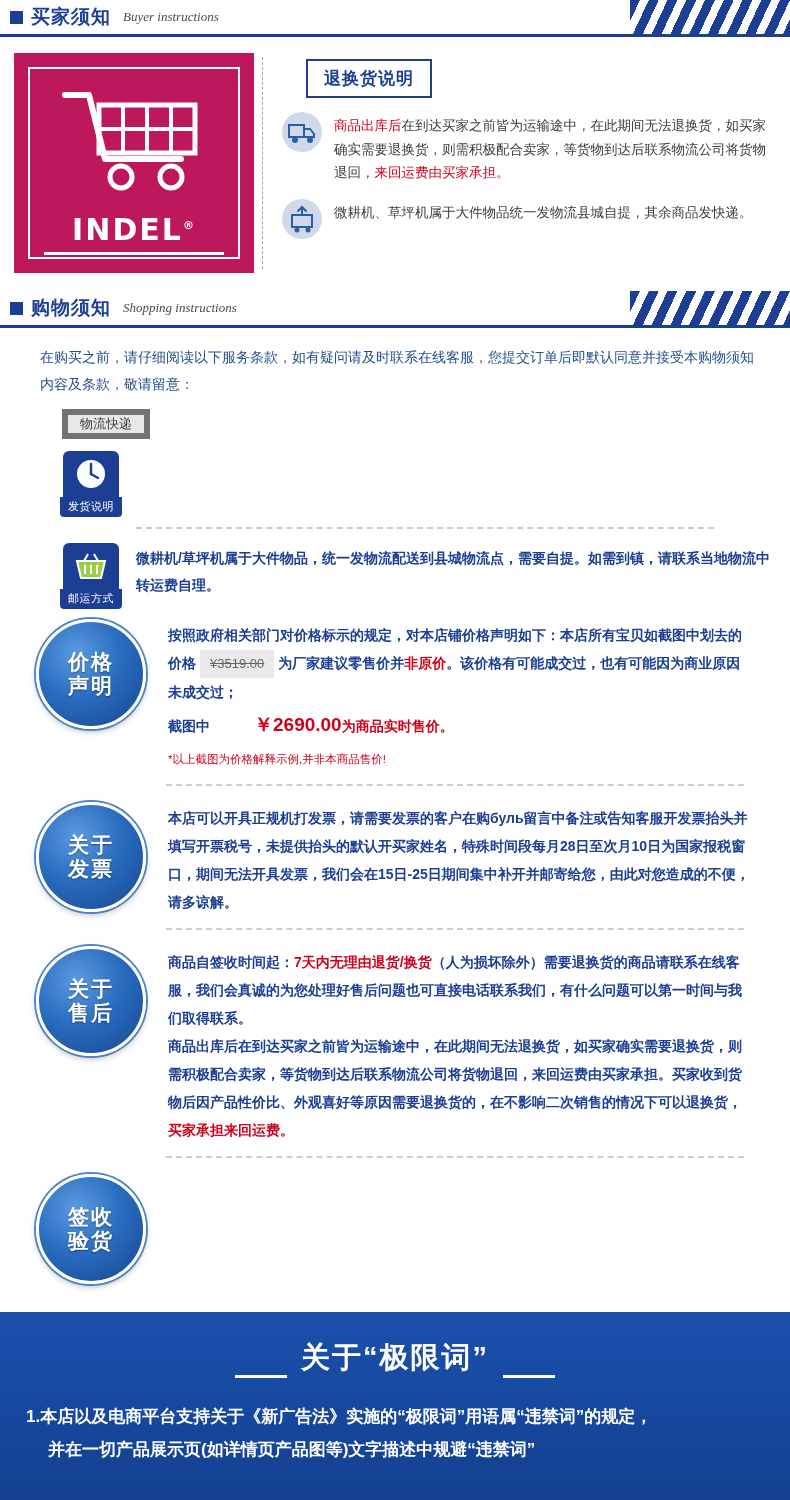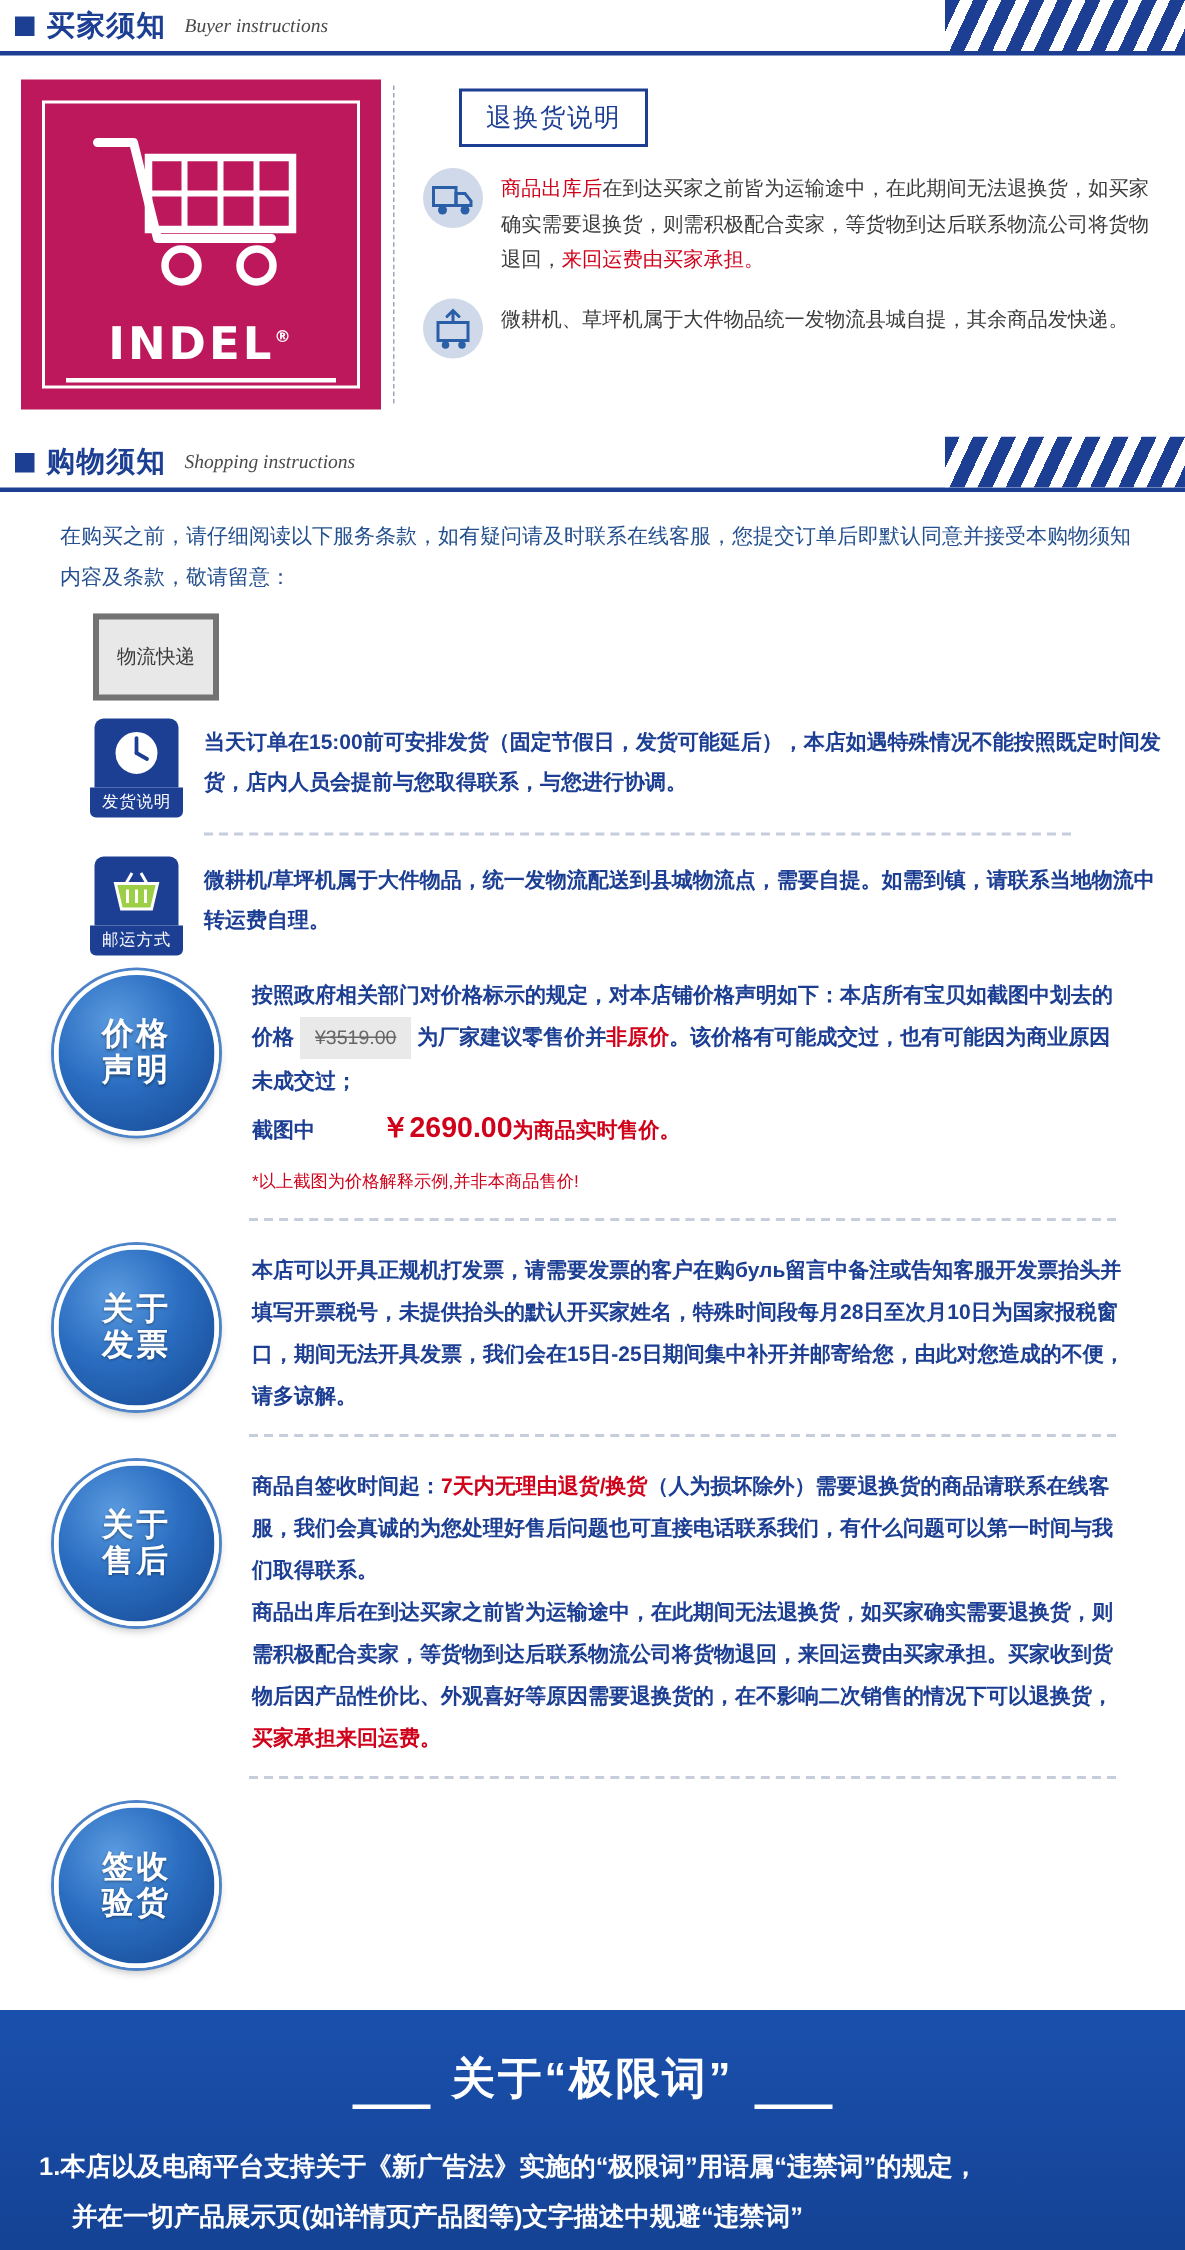--- a/index.html
+++ b/index.html
@@ -119,21 +119,21 @@
     left: 8px;
     top: 4px;
     bottom: 4px;
     border-left: 1px dashed #9aa7c0;
   }
   .ret-title {
     display: inline-block;
     border: 2px solid #1c3f94;
     color: #1c3f94;
     font-size: 17px;
-    font-weight: normal;
+    font-weight: bold;
     padding: 6px 16px;
     margin: 6px 0 14px 24px;
     letter-spacing: 1px;
     text-align: right;
   }
   .ret-item {
     display: flex;
     margin-bottom: 14px;
     align-items: flex-start;
   }
@@ -161,23 +161,23 @@
     font-size: 14px;
     line-height: 1.9;
     color: #24508f;
     padding: 4px 20px 10px 24px;
   }
   .tag {
     display: inline-block;
     background: #e8e8e8;
     color: #3b3b3b;
     font-size: 13px;
-    padding: 16px 12px;
+    padding: 0 12px;
     margin: 2px 0 8px 46px;
-    border: 4px solid #737373;
+    border: 6px solid #737373;
   }
 
   .row-item {
     display: flex;
     align-items: flex-start;
     padding: 4px 0 0 44px;
   }
   .badge {
     width: 62px;
     flex: none;
@@ -380,21 +380,20 @@
       <div class="badge">
         <div class="circ">
           <svg width="56" height="46" viewBox="0 0 56 46">
               <circle cx="28" cy="23" r="15" fill="#fff" stroke="#1c3f94" stroke-width="2"></circle>
               <line x1="28" y1="23" x2="28" y2="13" stroke="#1c3f94" stroke-width="2.5" stroke-linecap="round"></line>
               <line x1="28" y1="23" x2="35" y2="27" stroke="#1c3f94" stroke-width="2.5" stroke-linecap="round"></line>
             </svg>
         </div>
         <div class="cap">发货说明</div>
       </div>
-      <div class="row-text">当天订单在15:00前可安排发货（固定节假日，发货可能延后），本店如遇特殊情况不能按照既定时间发货，店内人员会提前与您取得联系，与您进行协调。</div>
     </div>
 
     <div class="dotline"></div>
 
     <div class="row-item">
       <div class="badge">
         <div class="circ">
           <svg width="56" height="46" viewBox="0 0 56 46">
               <path d="M14 18 h28 l-4 17 h-20z" fill="#9ccf46" stroke="#fff" stroke-width="2"></path>
               <path d="M21 18 l4 -7 M35 18 l-4 -7" stroke="#fff" stroke-width="2" fill="none"></path>

